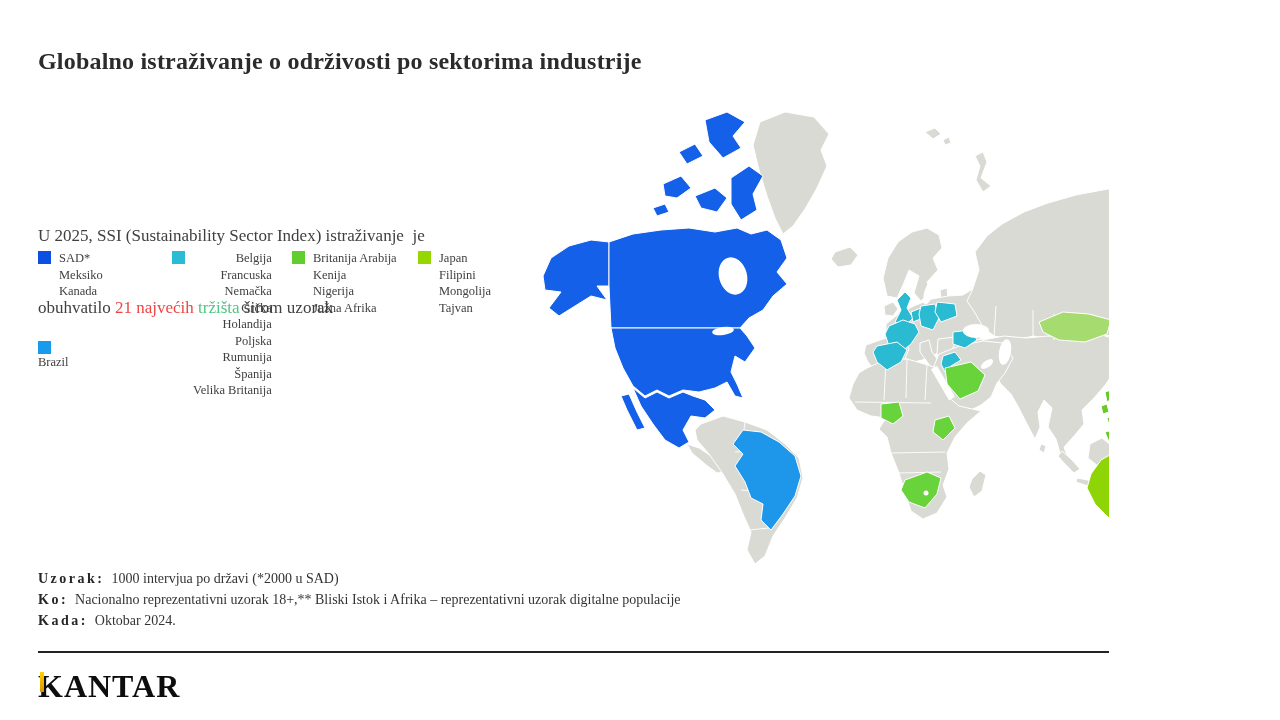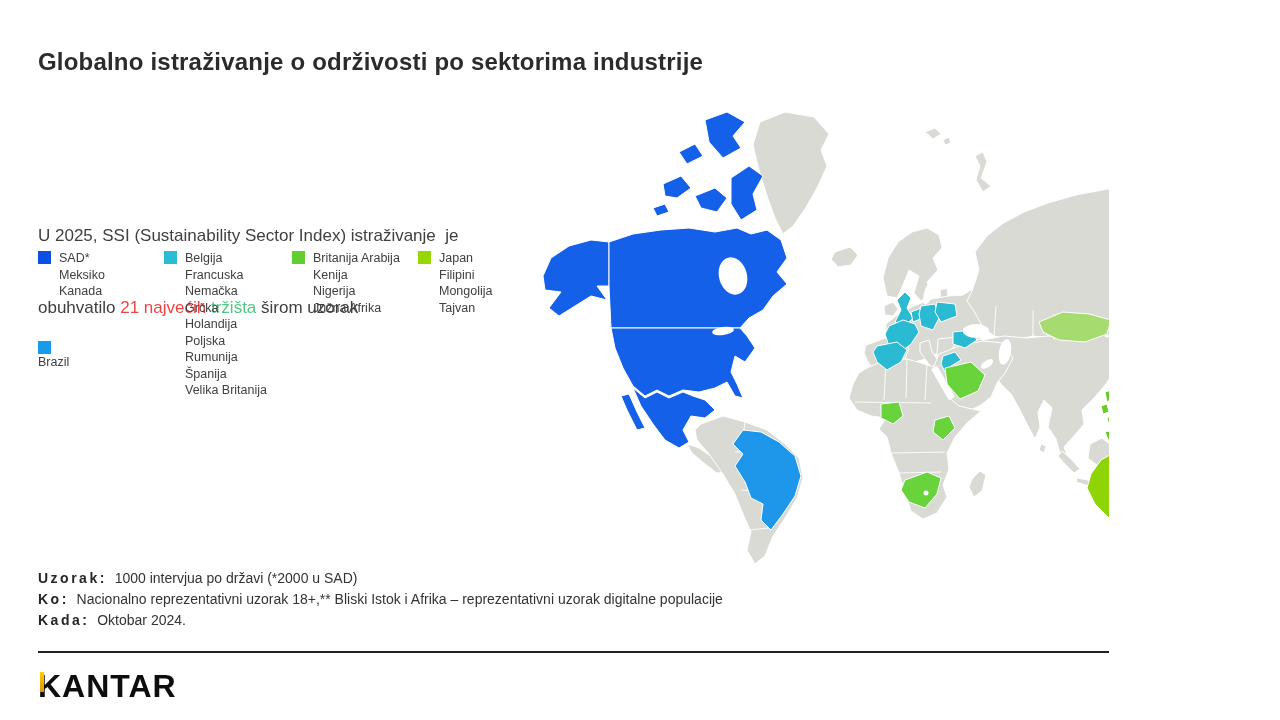--- a/index.html
+++ b/index.html
@@ -1,17 +1,17 @@
 <!DOCTYPE html>
 <html><head>
 <meta charset="utf-8">
 <style>
   html,body{margin:0;padding:0;background:#fff;}
   .slide{position:relative;width:1109px;height:720px;background:#ffffff;overflow:hidden;
-         font-family:Liberation Sans, sans-serif;color:#404040;}
+         font-family:Liberation Serif, serif;color:#404040;}
   .title{position:absolute;left:38px;top:48px;font-size:24px;font-weight:bold;color:#2b2b2b;letter-spacing:.2px;}
   .intro{position:absolute;left:38px;top:176px;width:500px;font-size:17px;line-height:24px;color:#3f3f3f;white-space:pre-wrap;}
   .intro .hl-blue{color:#ef4444;}
   .intro .hl-green{color:#52c584;margin-top:16px;}
   .legend-col{position:absolute;top:250px;font-size:12.5px;line-height:16.5px;color:#404040;}
   .legend-group{display:flex;align-items:flex-start;}
   .legend-swatch{width:13px;height:13px;flex:0 0 13px;margin-right:8px;margin-top:1px;}
   .legend-brazil{position:absolute;left:38px;top:340px;font-size:12.5px;line-height:16.5px;display:flex;align-items:flex-start;flex-direction:column;}
   .footnotes{position:absolute;left:38px;top:568px;font-size:14px;line-height:21px;color:#333;}
   .fn-label{font-weight:bold;letter-spacing:2.5px;color:#262626;}
@@ -42,21 +42,21 @@
         <div>Meksiko</div>
         <div>Kanada</div>
       </div>
     </div>
   </div>
   <div class="legend-brazil">
     <div class="legend-swatch" style="background: rgb(25, 155, 235);"></div>
     <div>Brazil</div>
   </div>
 
-  <div class="legend-col" style="left:164px;">
+  <div class="legend-col" style="left:172px;text-align:right;">
     <div class="legend-group">
       <div class="legend-swatch" style="background: rgb(41, 188, 212);"></div>
       <div>
         <div>Belgija</div>
         <div>Francuska</div>
         <div>Nemačka</div>
         <div>Grčka</div>
         <div>Holandija</div>
         <div>Poljska</div>
         <div>Rumunija</div>

